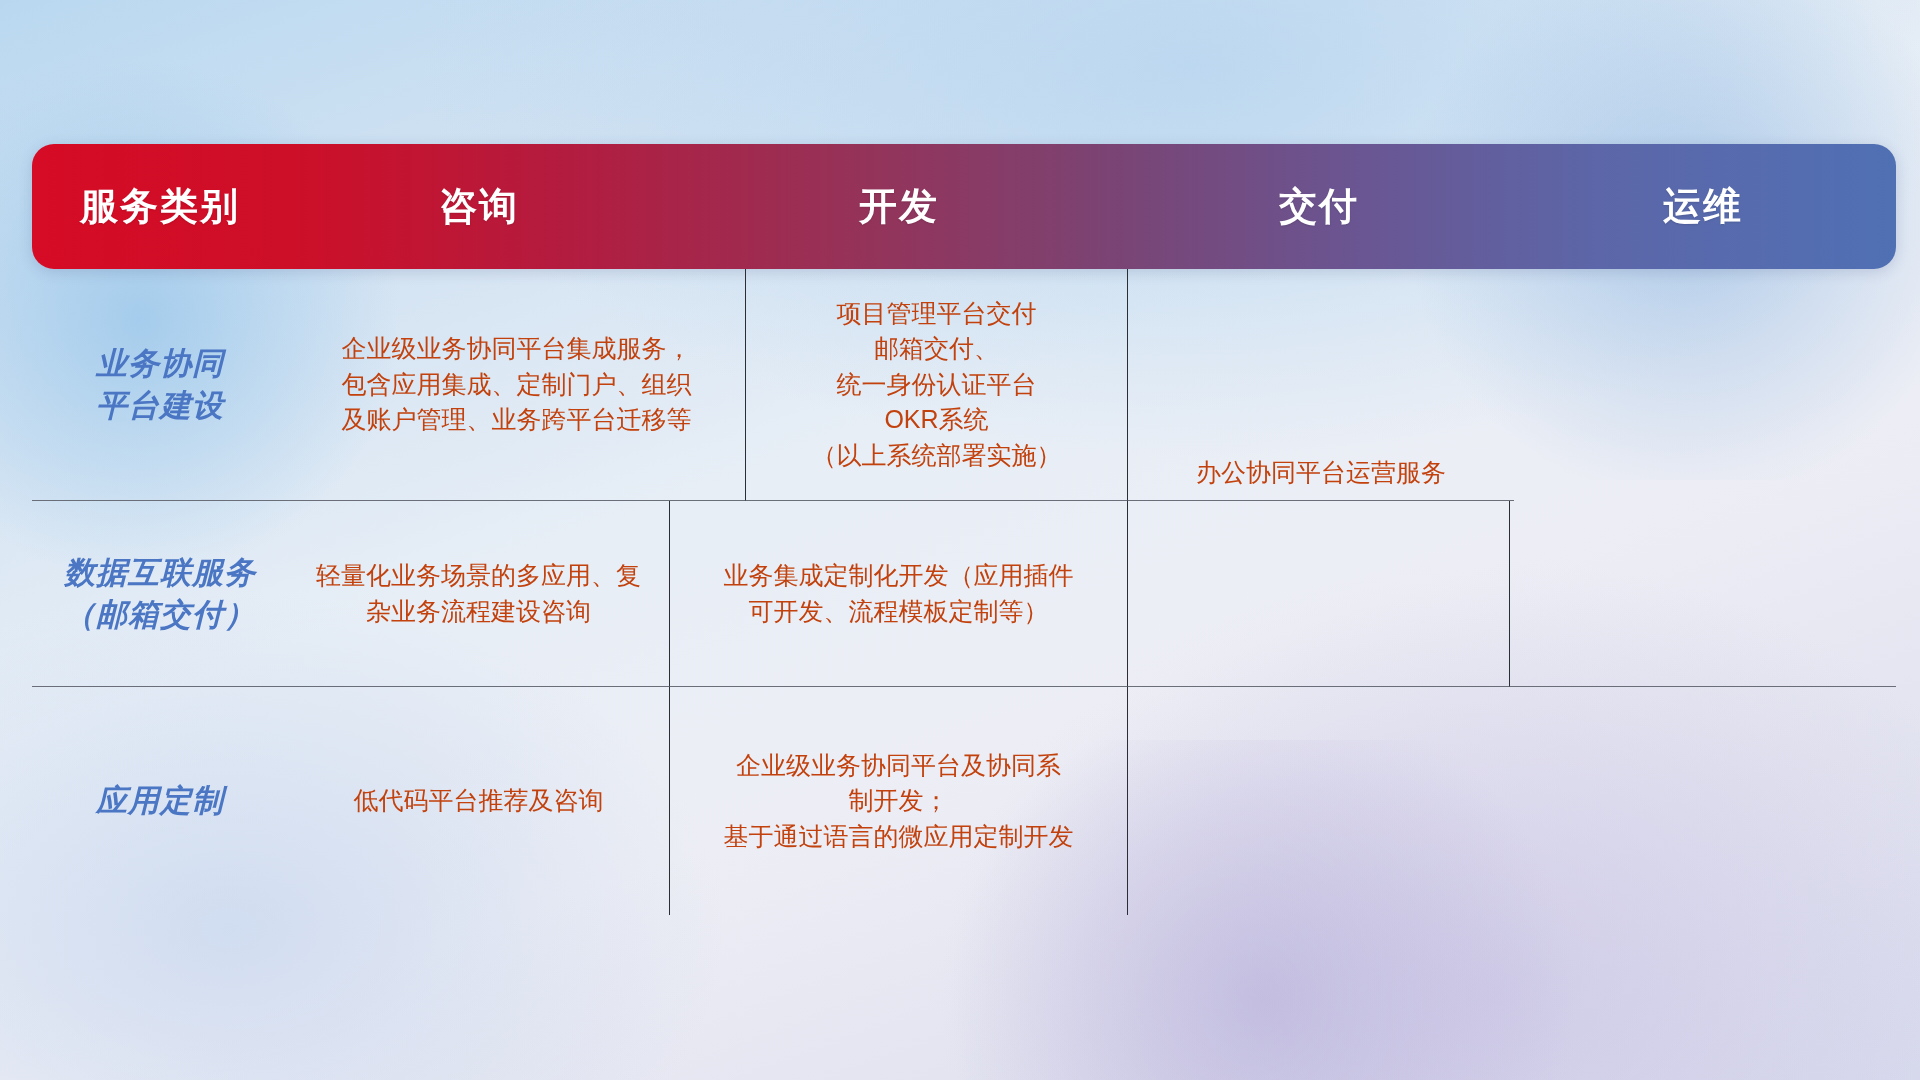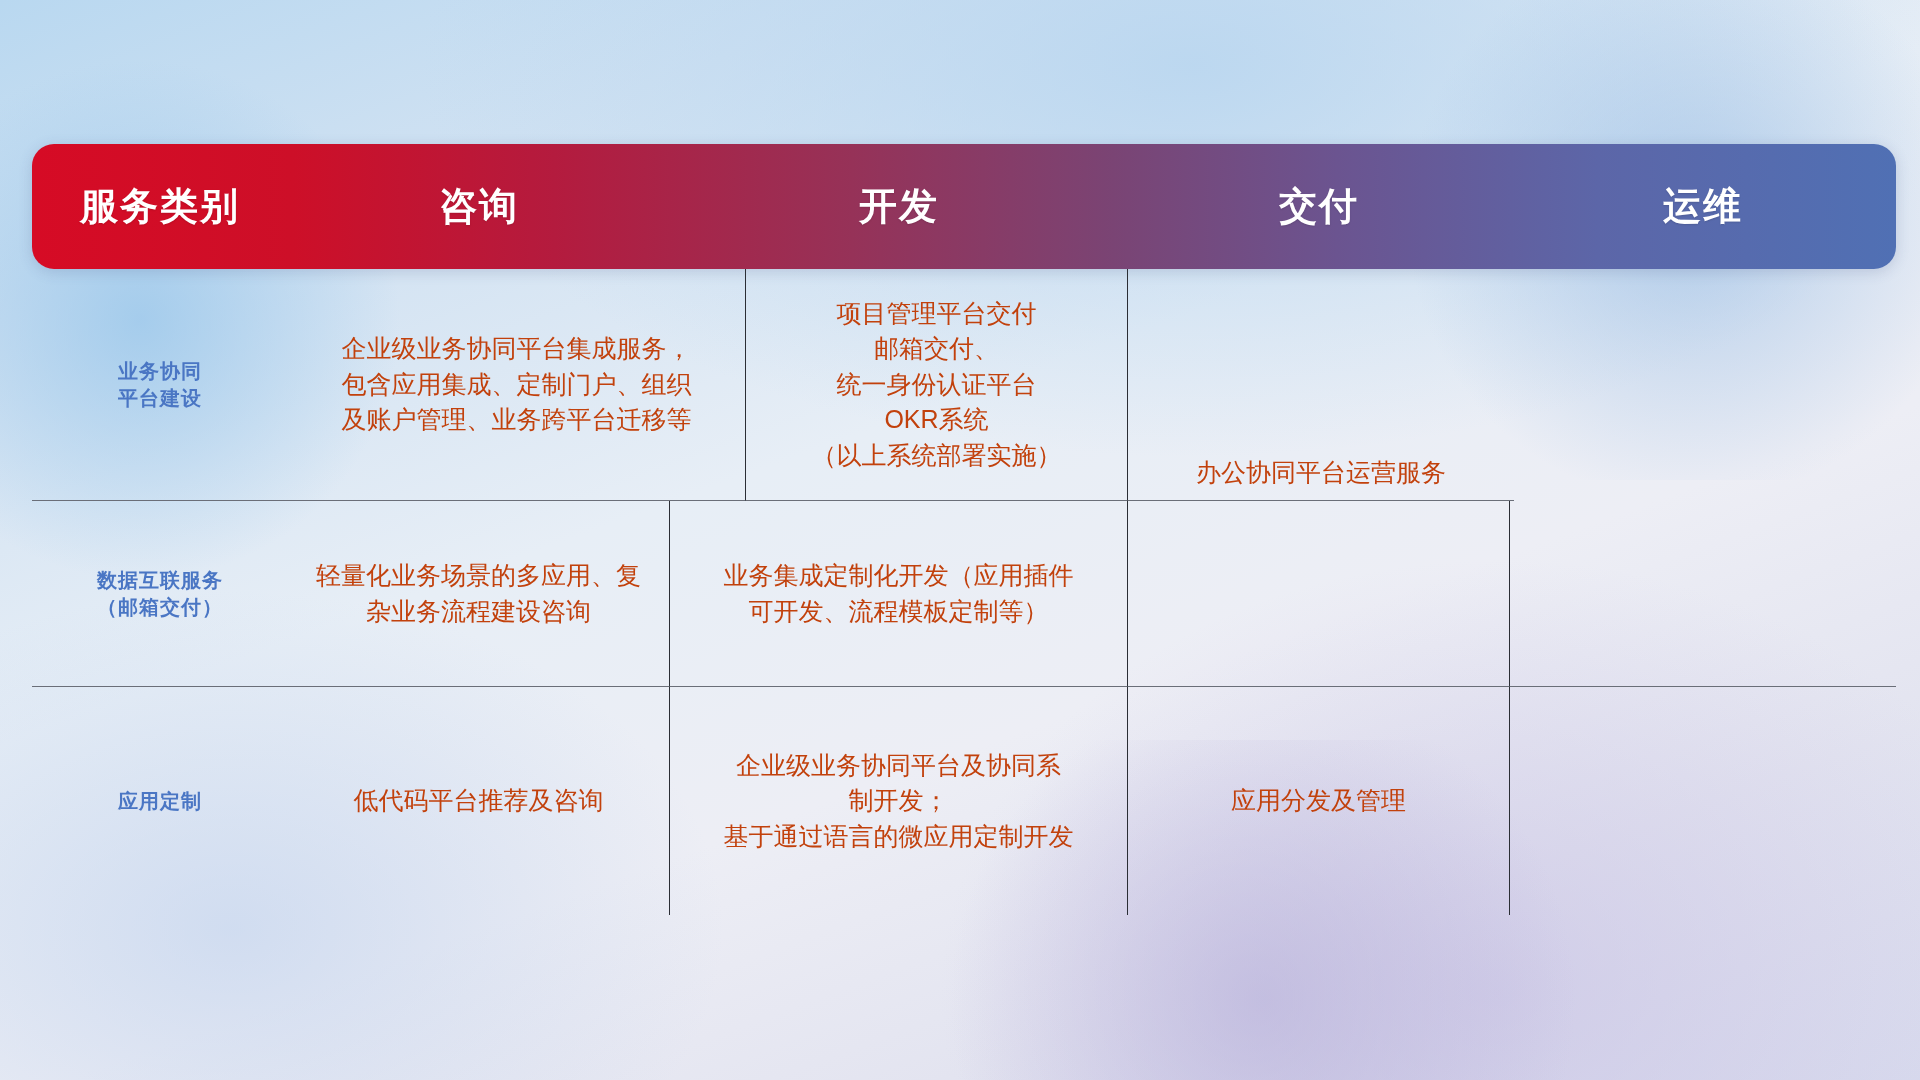--- a/index.html
+++ b/index.html
@@ -122,23 +122,24 @@
   .cell-text {
     text-align: center;
     font-size: 25px;
     line-height: 1.42;
     color: #c2410c;
     white-space: pre-line;
   }
   .cell-text.category {
     color: #4a76c4;
     font-weight: bold;
-    font-size: 20px;
+    font-size: 31px;
     line-height: 1.35;
     letter-spacing: 1px;
+    font-style: italic;
   }
 
   
   .col-0 { width: 256px; }
   .col-1 { width: 382px; }
   .col-2 { width: 458px; }
   .col-3 { width: 382px; }
   .col-4 { width: 386px; }
 
   
@@ -225,22 +226,19 @@
         <span class="cell-text category">应用定制</span>
       </div>
       <div class="body-cell col-1 row-h-2">
         <span class="cell-text">低代码平台推荐及咨询</span>
       </div>
       <div class="body-cell col-2 row-h-2">
         <span class="cell-text">企业级业务协同平台及协同系
 制开发；
 基于通过语言的微应用定制开发</span>
       </div>
-      <div class="body-cell col-3 row-h-2">
-        <span class="cell-text">应用分发及管理</span>
-      </div>
       <div class="body-cell last-col col-4 row-h-2">
         <span class="cell-text"></span>
       </div>
     </div>
 
   </div>
 </div>
 
 </body></html>

